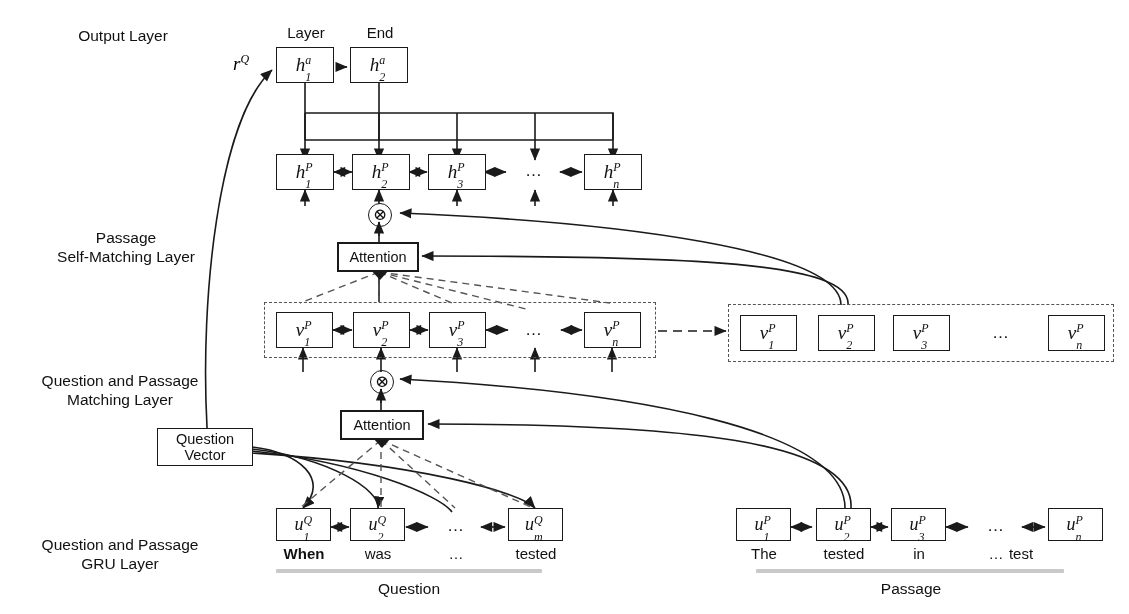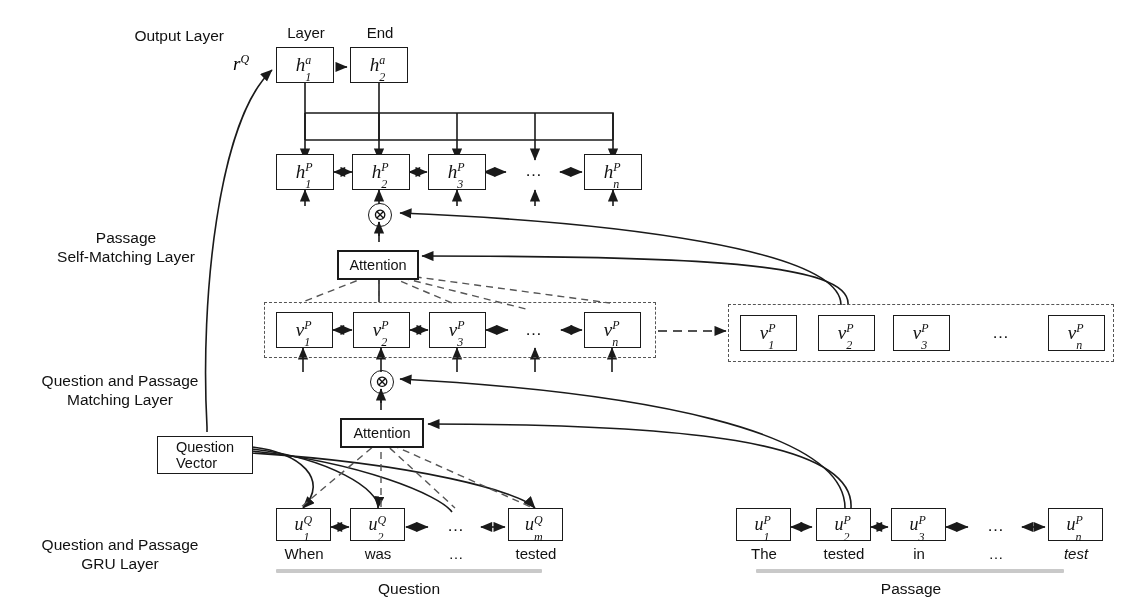--- a/index.html
+++ b/index.html
@@ -14,21 +14,21 @@
   .layer-label{
     position:absolute;text-align:center;font-size:15.5px;line-height:19px;
     color:#111;white-space:pre-line;
   }
   .node{
     position:absolute;border:1.4px solid #1a1a1a;background:#fff;
     display:flex;align-items:center;justify-content:center;
     font-family:"Liberation Serif","DejaVu Serif",serif;
     font-style:italic;font-size:19px;color:#111;box-sizing:border-box;
   }
-  .node.plain{font-style:normal;font-family:"Liberation Sans","DejaVu Sans",sans-serif;font-size:14.5px;line-height:16px;margin-top:8px;}
+  .node.plain{font-style:normal;font-family:"Liberation Sans","DejaVu Sans",sans-serif;font-size:14.5px;line-height:16px;text-align:center;}
   .node.thick{border-width:2.2px;}
   .sym{
     position:absolute;
     font-family:"Liberation Serif","DejaVu Serif",serif;
     font-style:italic;font-size:19px;color:#111;
     display:flex;align-items:center;justify-content:center;
     white-space:nowrap;
   }
   .sym sub,.sym sup{font-size:12px;font-style:italic;}
   .cap{
@@ -170,21 +170,21 @@
     <g stroke="#1a1a1a" stroke-width="1.6" fill="none" stroke-dasharray="9,6">
       <line x1="658" y1="331" x2="726" y2="331" marker-end="url(#ah)"></line>
     </g>
 
     <g fill="#1a1a1a">
       <path d="M370,269 L390,269 L380,280 z"></path>
       <path d="M372,437 L392,437 L382,448 z"></path>
     </g>
   </svg>
 
-  <div class="layer-label" style="left:34px;top:26px;width:190px;text-align:right;">Output Layer</div>
+  <div class="layer-label" style="left:28px;top:26px;width:190px;">Output Layer</div>
 
   <div class="layer-label" style="left:20px;top:228px;width:212px;">Passage
 Self-Matching Layer</div>
 
   <div class="layer-label" style="left:4px;top:371px;width:232px;">Question and Passage
 Matching Layer</div>
 
   <div class="layer-label" style="left:4px;top:535px;width:232px;">Question and Passage
 GRU Layer</div>
 
@@ -368,21 +368,21 @@
   <div class="node" style="left:508px;top:508px;width:55px;height:33px;">
     <span class="sym" style="position:static;font-size:18px;">
       <span>u</span>
         <span style="display:inline-block;position:relative;width:12px;">
         <sub style="position:absolute;left:0;top:5px;">m</sub>
         <sup style="position:absolute;left:0;top:-12px;">Q</sup>
       </span>
     </span>
   </div>
 
-  <div class="word" style="left:268px;top:545px;width:72px;">When</div>
+  <div class="word" style="left:268px;top:545px;width:72px;font-weight:bold;">When</div>
   <div class="word" style="left:342px;top:545px;width:72px;">was</div>
   <div class="word" style="left:422px;top:545px;width:68px;">…</div>
   <div class="word" style="left:500px;top:545px;width:72px;">tested</div>
 
   <div class="greybar" style="left:276px;top:569px;width:266px;"></div>
   <div class="seglabel" style="left:326px;top:580px;width:166px;">Question</div>
 
   <div class="node" style="left:736px;top:508px;width:55px;height:33px;">
     <span class="sym" style="position:static;font-size:18px;">
       <span>u</span>
@@ -418,18 +418,18 @@
         <sub style="position:absolute;left:0;top:5px;">n</sub>
         <sup style="position:absolute;left:0;top:-12px;">P</sup>
       </span>
     </span>
   </div>
 
   <div class="word" style="left:728px;top:545px;width:72px;">The</div>
   <div class="word" style="left:808px;top:545px;width:72px;">tested</div>
   <div class="word" style="left:883px;top:545px;width:72px;">in</div>
   <div class="word" style="left:962px;top:545px;width:68px;">…</div>
-  <div class="word" style="left:1040px;top:545px;width:72px;font-style:italic;">test</div>
+  <div class="word" style="left:985px;top:545px;width:72px;">test</div>
 
   <div class="greybar" style="left:756px;top:569px;width:308px;"></div>
   <div class="seglabel" style="left:828px;top:580px;width:166px;">Passage</div>
 
 </div>
 
 </body></html>

